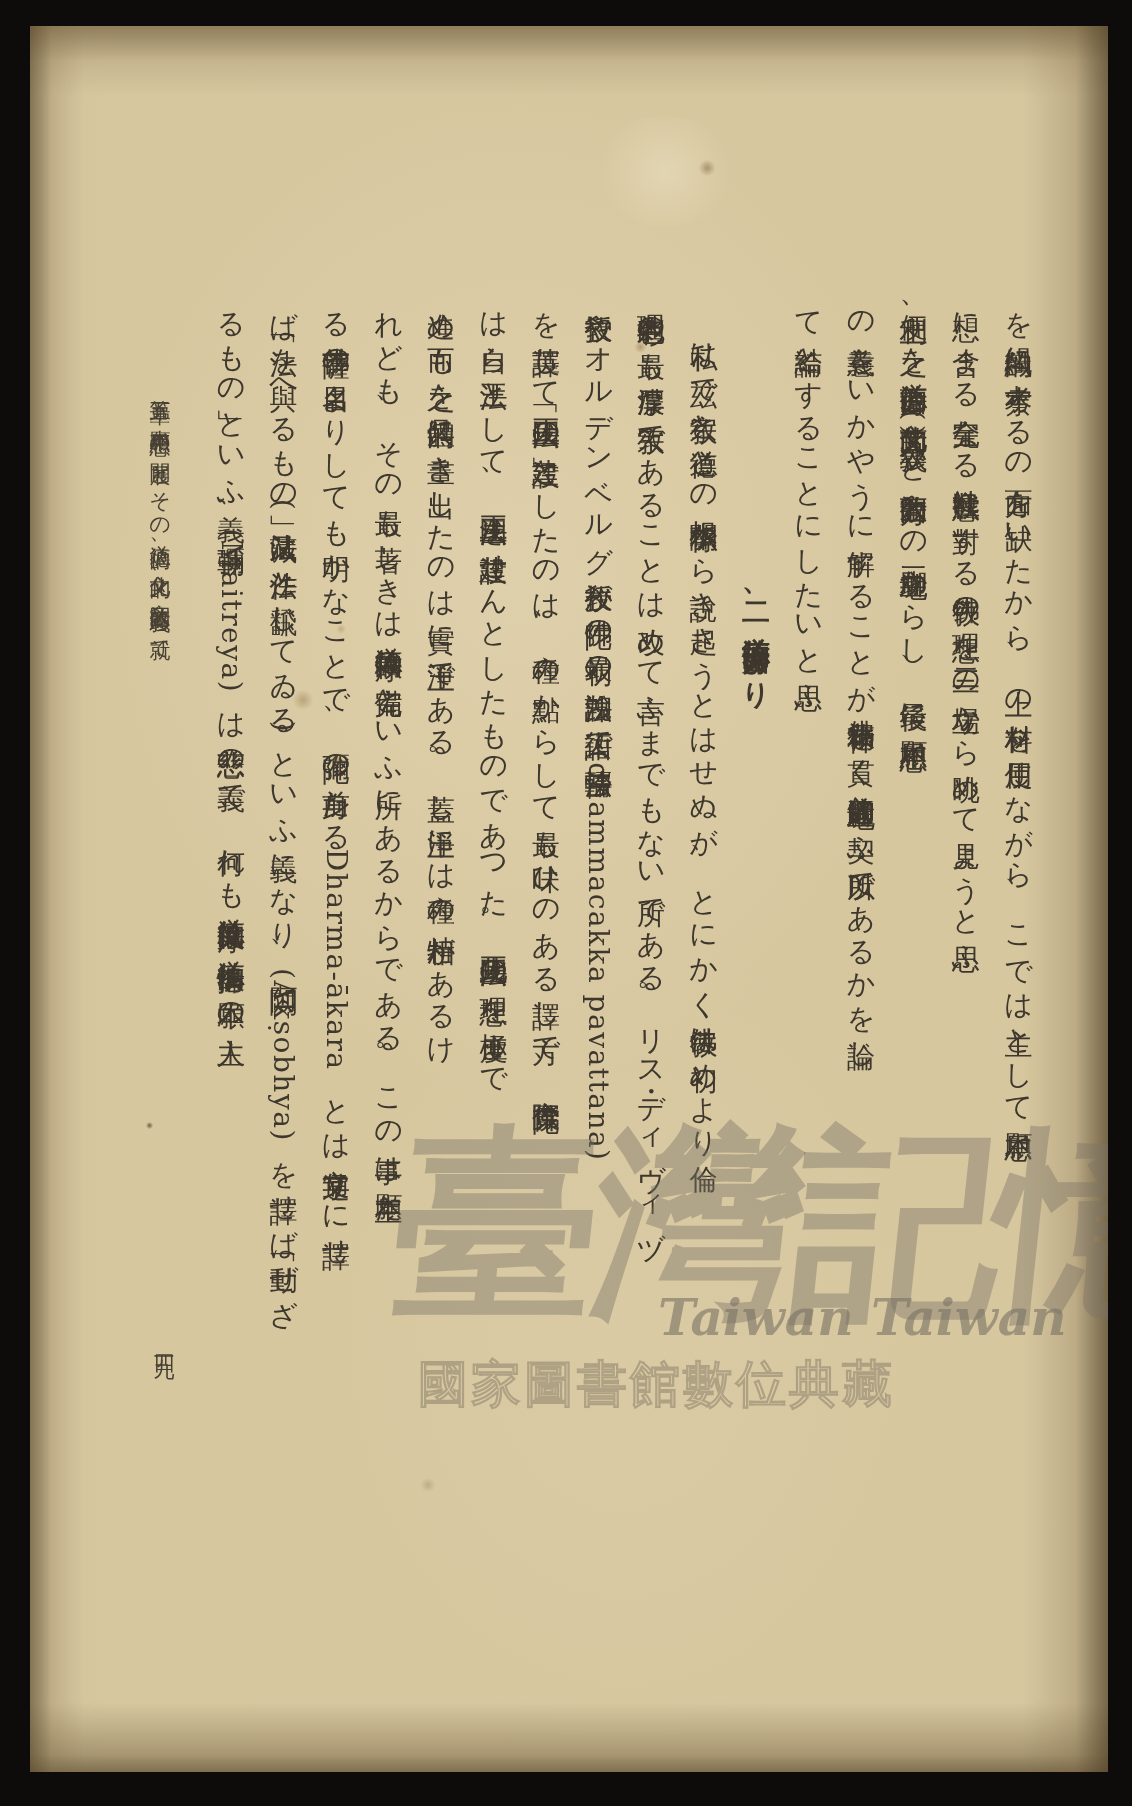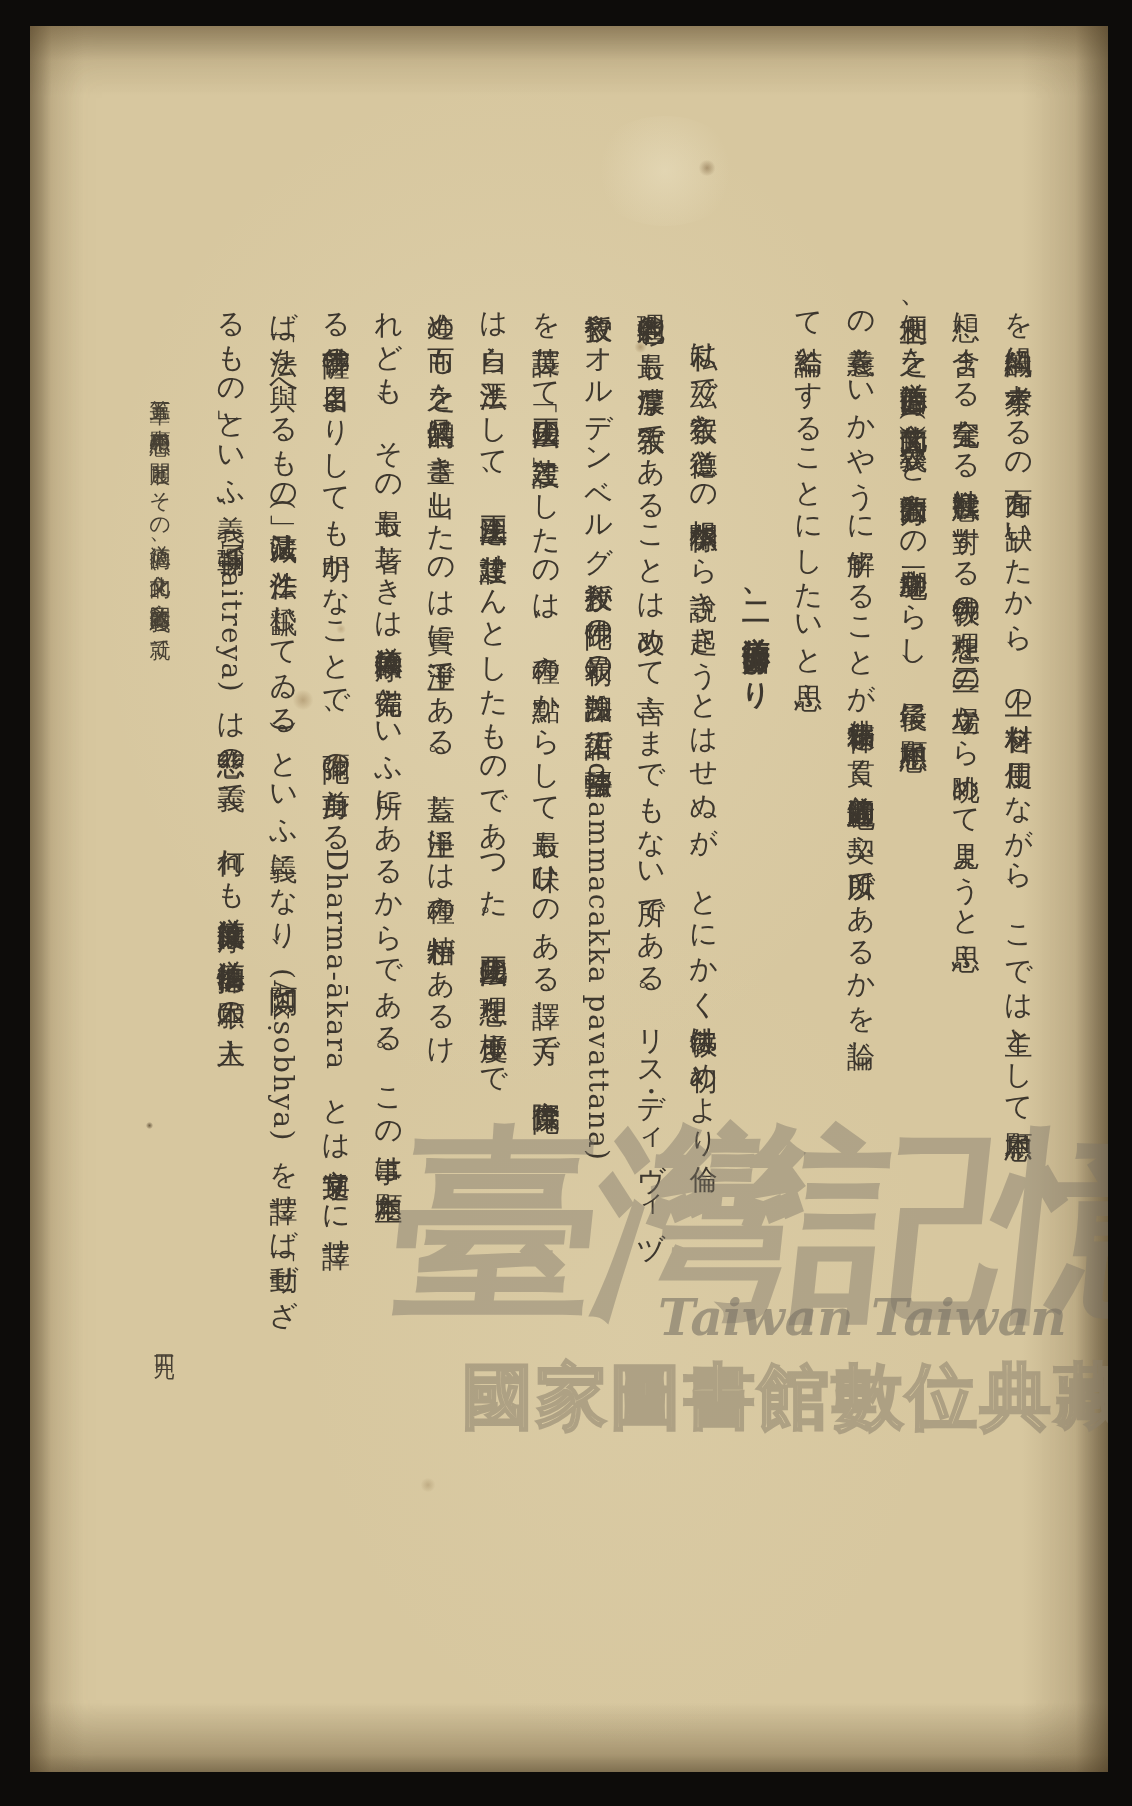--- a/index.html
+++ b/index.html
@@ -55,24 +55,24 @@
     white-space:nowrap; pointer-events:none;
   }
   .wm-latin{
     position:absolute; left:628px; top:1262px;
     font-family:"DejaVu Serif", serif; font-style:italic; font-weight:bold;
     font-size:50px; color:rgba(120,113,100,0.60);
     white-space:nowrap; pointer-events:none;
   }
   .wm-inst{
     position:absolute; left:388px; top:1330px;
-    font-family:"DejaVu Sans", sans-serif; font-weight:bold;
-    font-size:71px; letter-spacing:3px; line-height:1.15;
+    font-family:"DejaVu Sans", sans-serif; font-weight:normal;
+    font-size:50px; letter-spacing:3px; line-height:1.15;
     color:transparent; -webkit-text-stroke:2.2px rgba(138,128,108,0.55);
-    white-space:nowrap; pointer-events:none;margin-left:44px;
+    white-space:nowrap; pointer-events:none;
   }
   
   .spot{ position:absolute; border-radius:50%; pointer-events:none; }
   .s1{ left:668px; top:134px; width:18px; height:16px;
        background:radial-gradient(circle, rgba(105,75,38,0.55), rgba(105,75,38,0) 70%); }
   .s2{ left:604px; top:315px; width:13px; height:12px;
        background:radial-gradient(circle, rgba(115,85,45,0.40), rgba(115,85,45,0) 70%); }
   .s3{ left:262px; top:664px; width:22px; height:20px;
        background:radial-gradient(circle, rgba(125,92,50,0.35), rgba(125,92,50,0) 70%); }
   .s4{ left:300px; top:726px; width:14px; height:13px;

